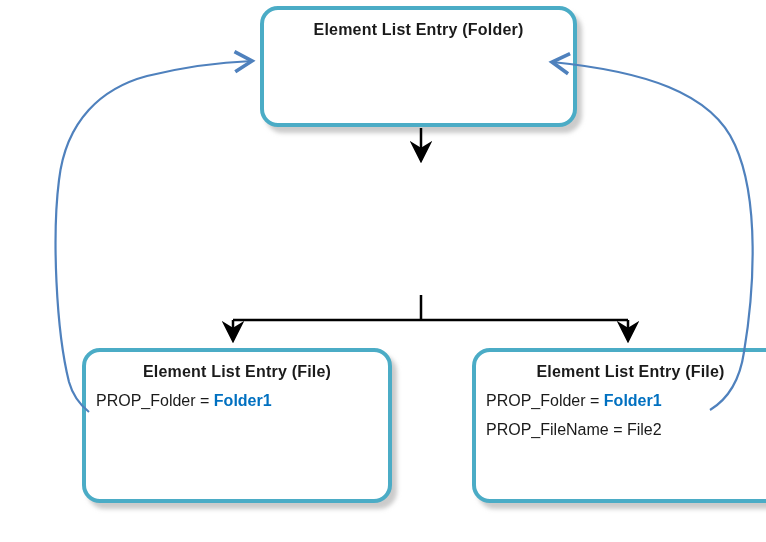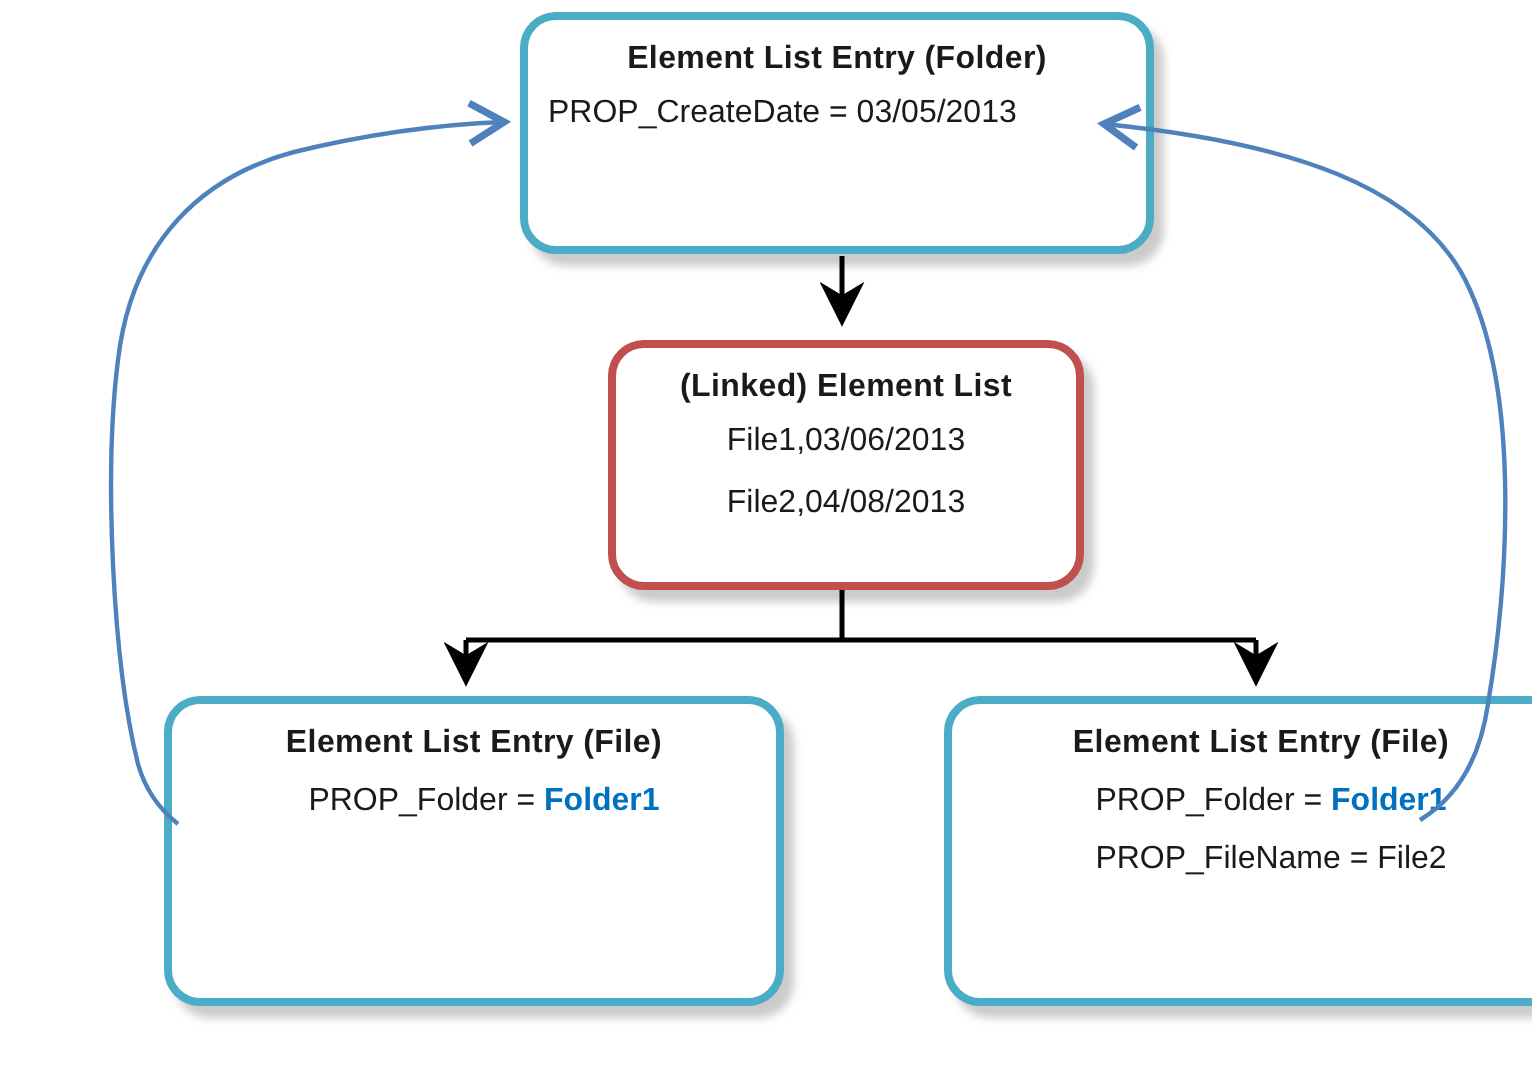--- a/index.html
+++ b/index.html
@@ -14,46 +14,40 @@
   }
   .box.red{border-color:var(--red);}
   .box-title{
     font-weight:bold;font-size:16px;text-align:center;
     padding-top:11px;letter-spacing:0.2px;white-space:nowrap;
   }
   .box-line{
     font-size:16px;padding-left:10px;margin-top:9px;white-space:nowrap;
   }
   .box-line.centered{padding-left:0;text-align:center;}
-  .bottom .box-line{margin-top:11px;text-align:center;}
+  .bottom .box-line{margin-top:11px;}
   .value-blue{color:var(--value-blue);font-weight:bold;}
   #arrow-layer{
     position:absolute;left:0;top:0;width:766px;height:542px;
     pointer-events:none;z-index:5;
   }
   .black-line{stroke:var(--arrow-black);stroke-width:2.5;fill:none;}
   .blue-line{stroke:var(--arrow-blue);stroke-width:2.2;fill:none;}
   .black-head{fill:var(--arrow-black);}
   .blue-head{stroke:var(--arrow-blue);stroke-width:1.8;fill:none;}
 </style>
 </head>
 <body>
 
 <div id="canvas">
 
   <div class="box" style="left:228px;top:6px;width:317px;height:121px;">
     <div class="box-title">Element List Entry (Folder)</div>
-    <div class="box-line">PROP_CreateDate = 03/05/2013</div>
   </div>
 
-  <div class="box red" style="left:272px;top:170px;width:238px;height:125px;">
-    <div class="box-title">(Linked) Element List</div>
-    <div class="box-line centered">File1,03/06/2013</div>
-    <div class="box-line centered" style="margin-top:13px;">File2,04/08/2013</div>
-  </div>
 
   <div class="box bottom" style="left:50px;top:348px;width:310px;height:155px;">
     <div class="box-title">Element List Entry (File)</div>
     <div class="box-line"><span>PROP_Folder = </span><span class="value-blue">Folder1</span></div>
   </div>
 
   <div class="box bottom" style="left:440px;top:348px;width:317px;height:155px;">
     <div class="box-title">Element List Entry (File)</div>
     <div class="box-line"><span>PROP_Folder = </span><span class="value-blue">Folder1</span></div>
     <div class="box-line">PROP_FileName = File2</div>

